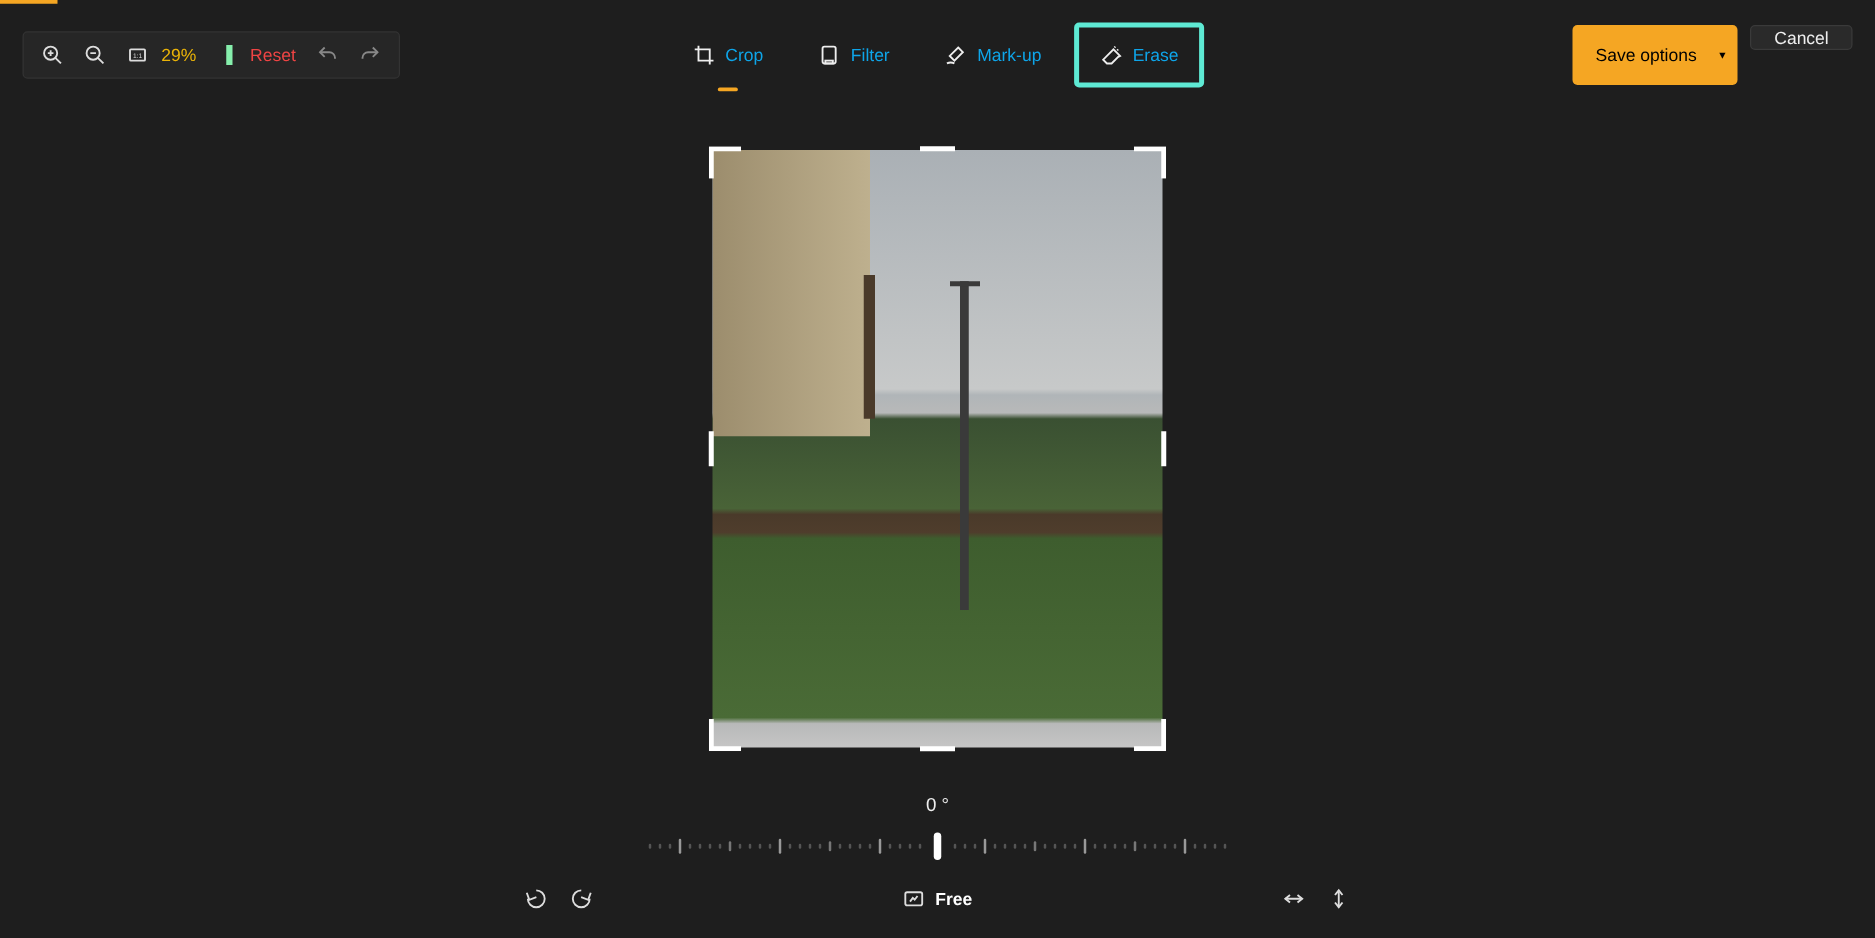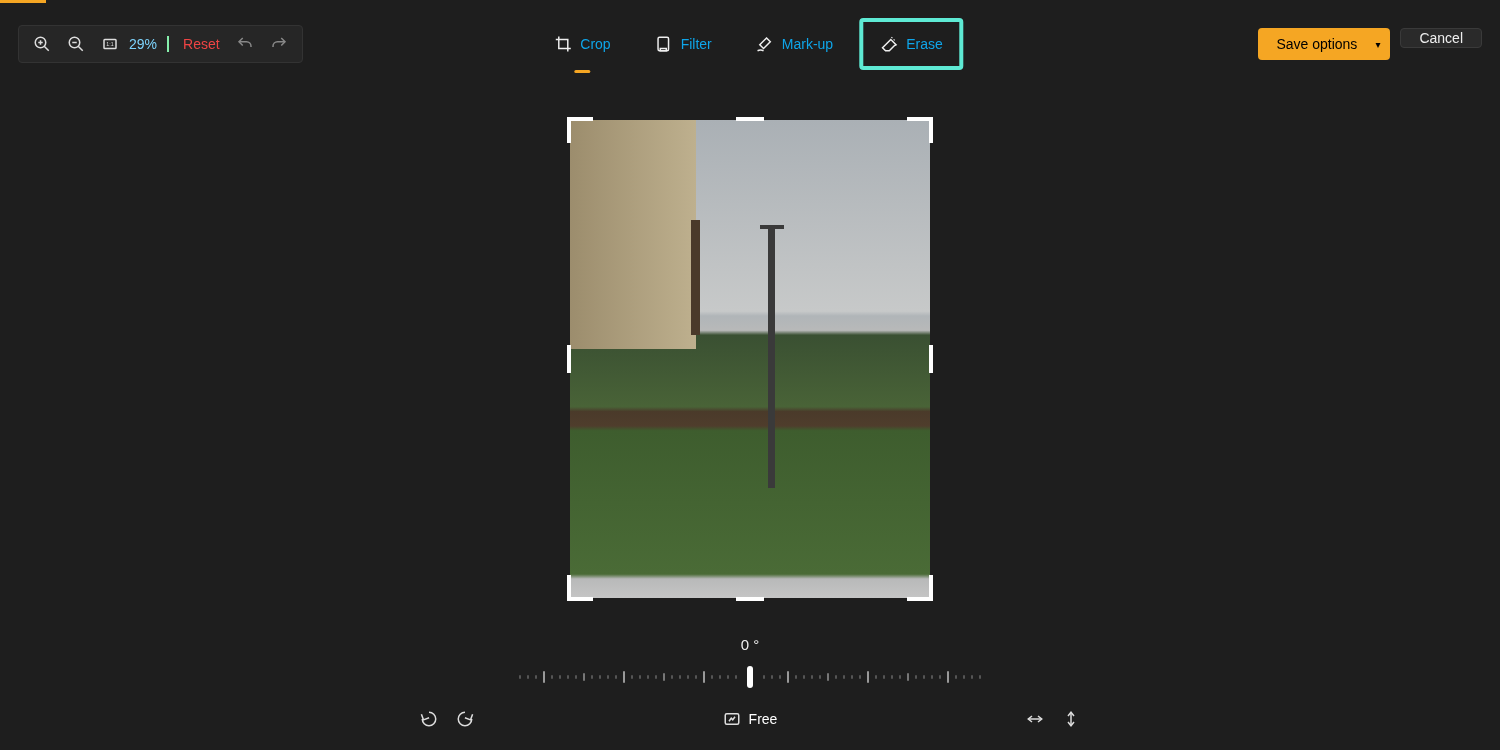--- a/index.html
+++ b/index.html
@@ -41,23 +41,23 @@
     .icon-btn {
       width: 34px; height: 34px;
       display: flex;
       align-items: center;
       justify-content: center;
       border-radius: 4px;
       cursor: pointer;
     }
     .icon-btn svg { width: 18px; height: 18px; }
     .zoom-value {
-      color: #7dd3fc;
-      padding: 0 10px 0 2px;
-      border-right: 2px solid #86efac;
+      color: #eab308;
+      padding: 0 24px 0 2px;
+      border-right: 5px solid #86efac;
       margin-right: 6px;
     }
     .reset-btn {
       color: #ef4444;
       padding: 0 8px;
       cursor: pointer;
     }
     .tool-tabs {
       position: absolute;
       left: 50%;
@@ -94,21 +94,21 @@
       display: flex;
       gap: 10px;
     }
     .save-btn {
       display: flex;
       align-items: center;
       background: #f5a623;
       color: #000;
       border-radius: 4px;
       padding: 0 10px 0 18px;
-      height: 32px;
+      height: 48px;
       cursor: pointer;
       gap: 18px;
     }
     .save-btn .chev { font-size: 10px; }
     .cancel-btn {
       display: flex;
       align-items: center;
       background: #2a2a2a;
       border: 1px solid #3a3a3a;
       color: #eee;
@@ -216,20 +216,21 @@
       display: flex;
       align-items: center;
       justify-content: space-between;
     }
     .rot-btns, .flip-btns { display: flex; gap: 18px; }
     .aspect-btn {
       display: flex;
       align-items: center;
       gap: 8px;
       cursor: pointer;
+      font-weight: bold;
     }
     .small-ico { width: 18px; height: 18px; cursor: pointer; }
   </style>
 </head>
 <body>
 
 <div class="progress-bar"></div>
 
 <div class="top-bar">
   <div class="zoom-cluster">

